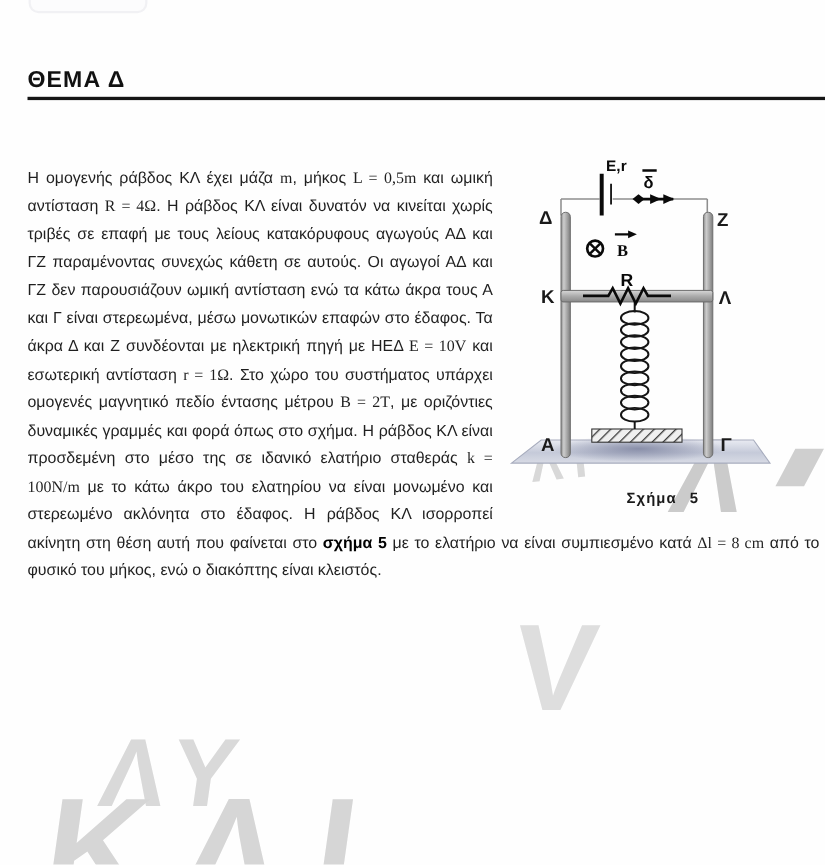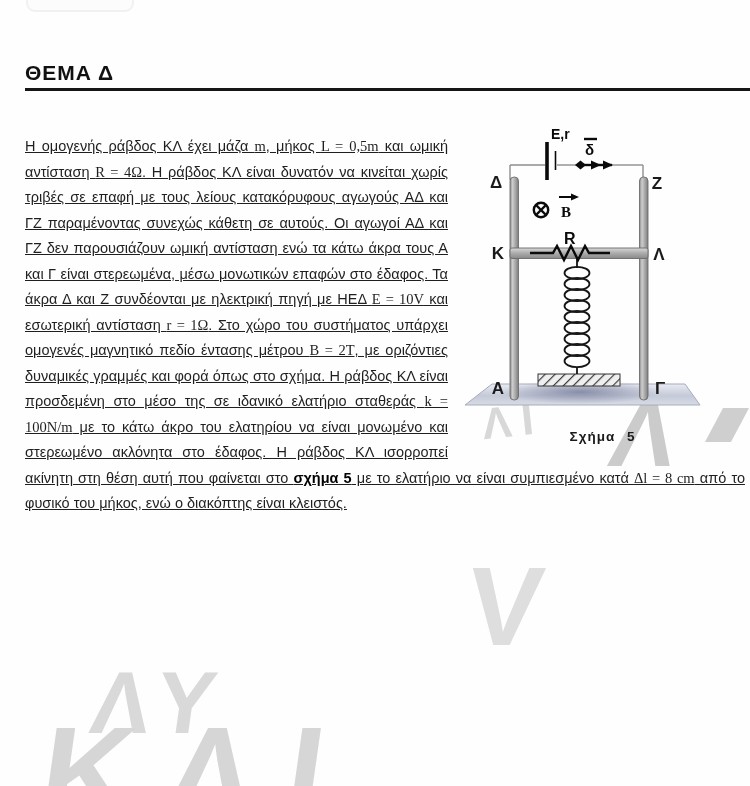--- a/index.html
+++ b/index.html
@@ -17,22 +17,22 @@
     border:2px solid #f1f1f4;border-radius:9px;background:#fcfcfd;
   }
 
   .title{
     position:absolute;left:25px;top:61px;
     font-size:21px;font-weight:700;color:#111;letter-spacing:1px;
     border-bottom:3px solid #161616;padding:0 8px 3px 0;
   }
 
   .content{
-    position:absolute;left:25px;top:104px;width:720px;
-    font-size:14.5px;line-height:25.5px;text-align:justify;text-decoration:underline;
+    position:absolute;left:25px;top:120px;width:720px;
+    font-size:14.5px;line-height:25.5px;text-align:justify;
   }
   .figure{
     float:right;width:285px;height:318px;
     margin:-12px 0 6px 12px;position:relative;
   }
   .figure svg{display:block;}
   .fig-caption{
     text-align:center;font-size:13.5px;font-weight:700;color:#1a1a1a;
     letter-spacing:1px;word-spacing:7px;margin-top:2px;
   }

